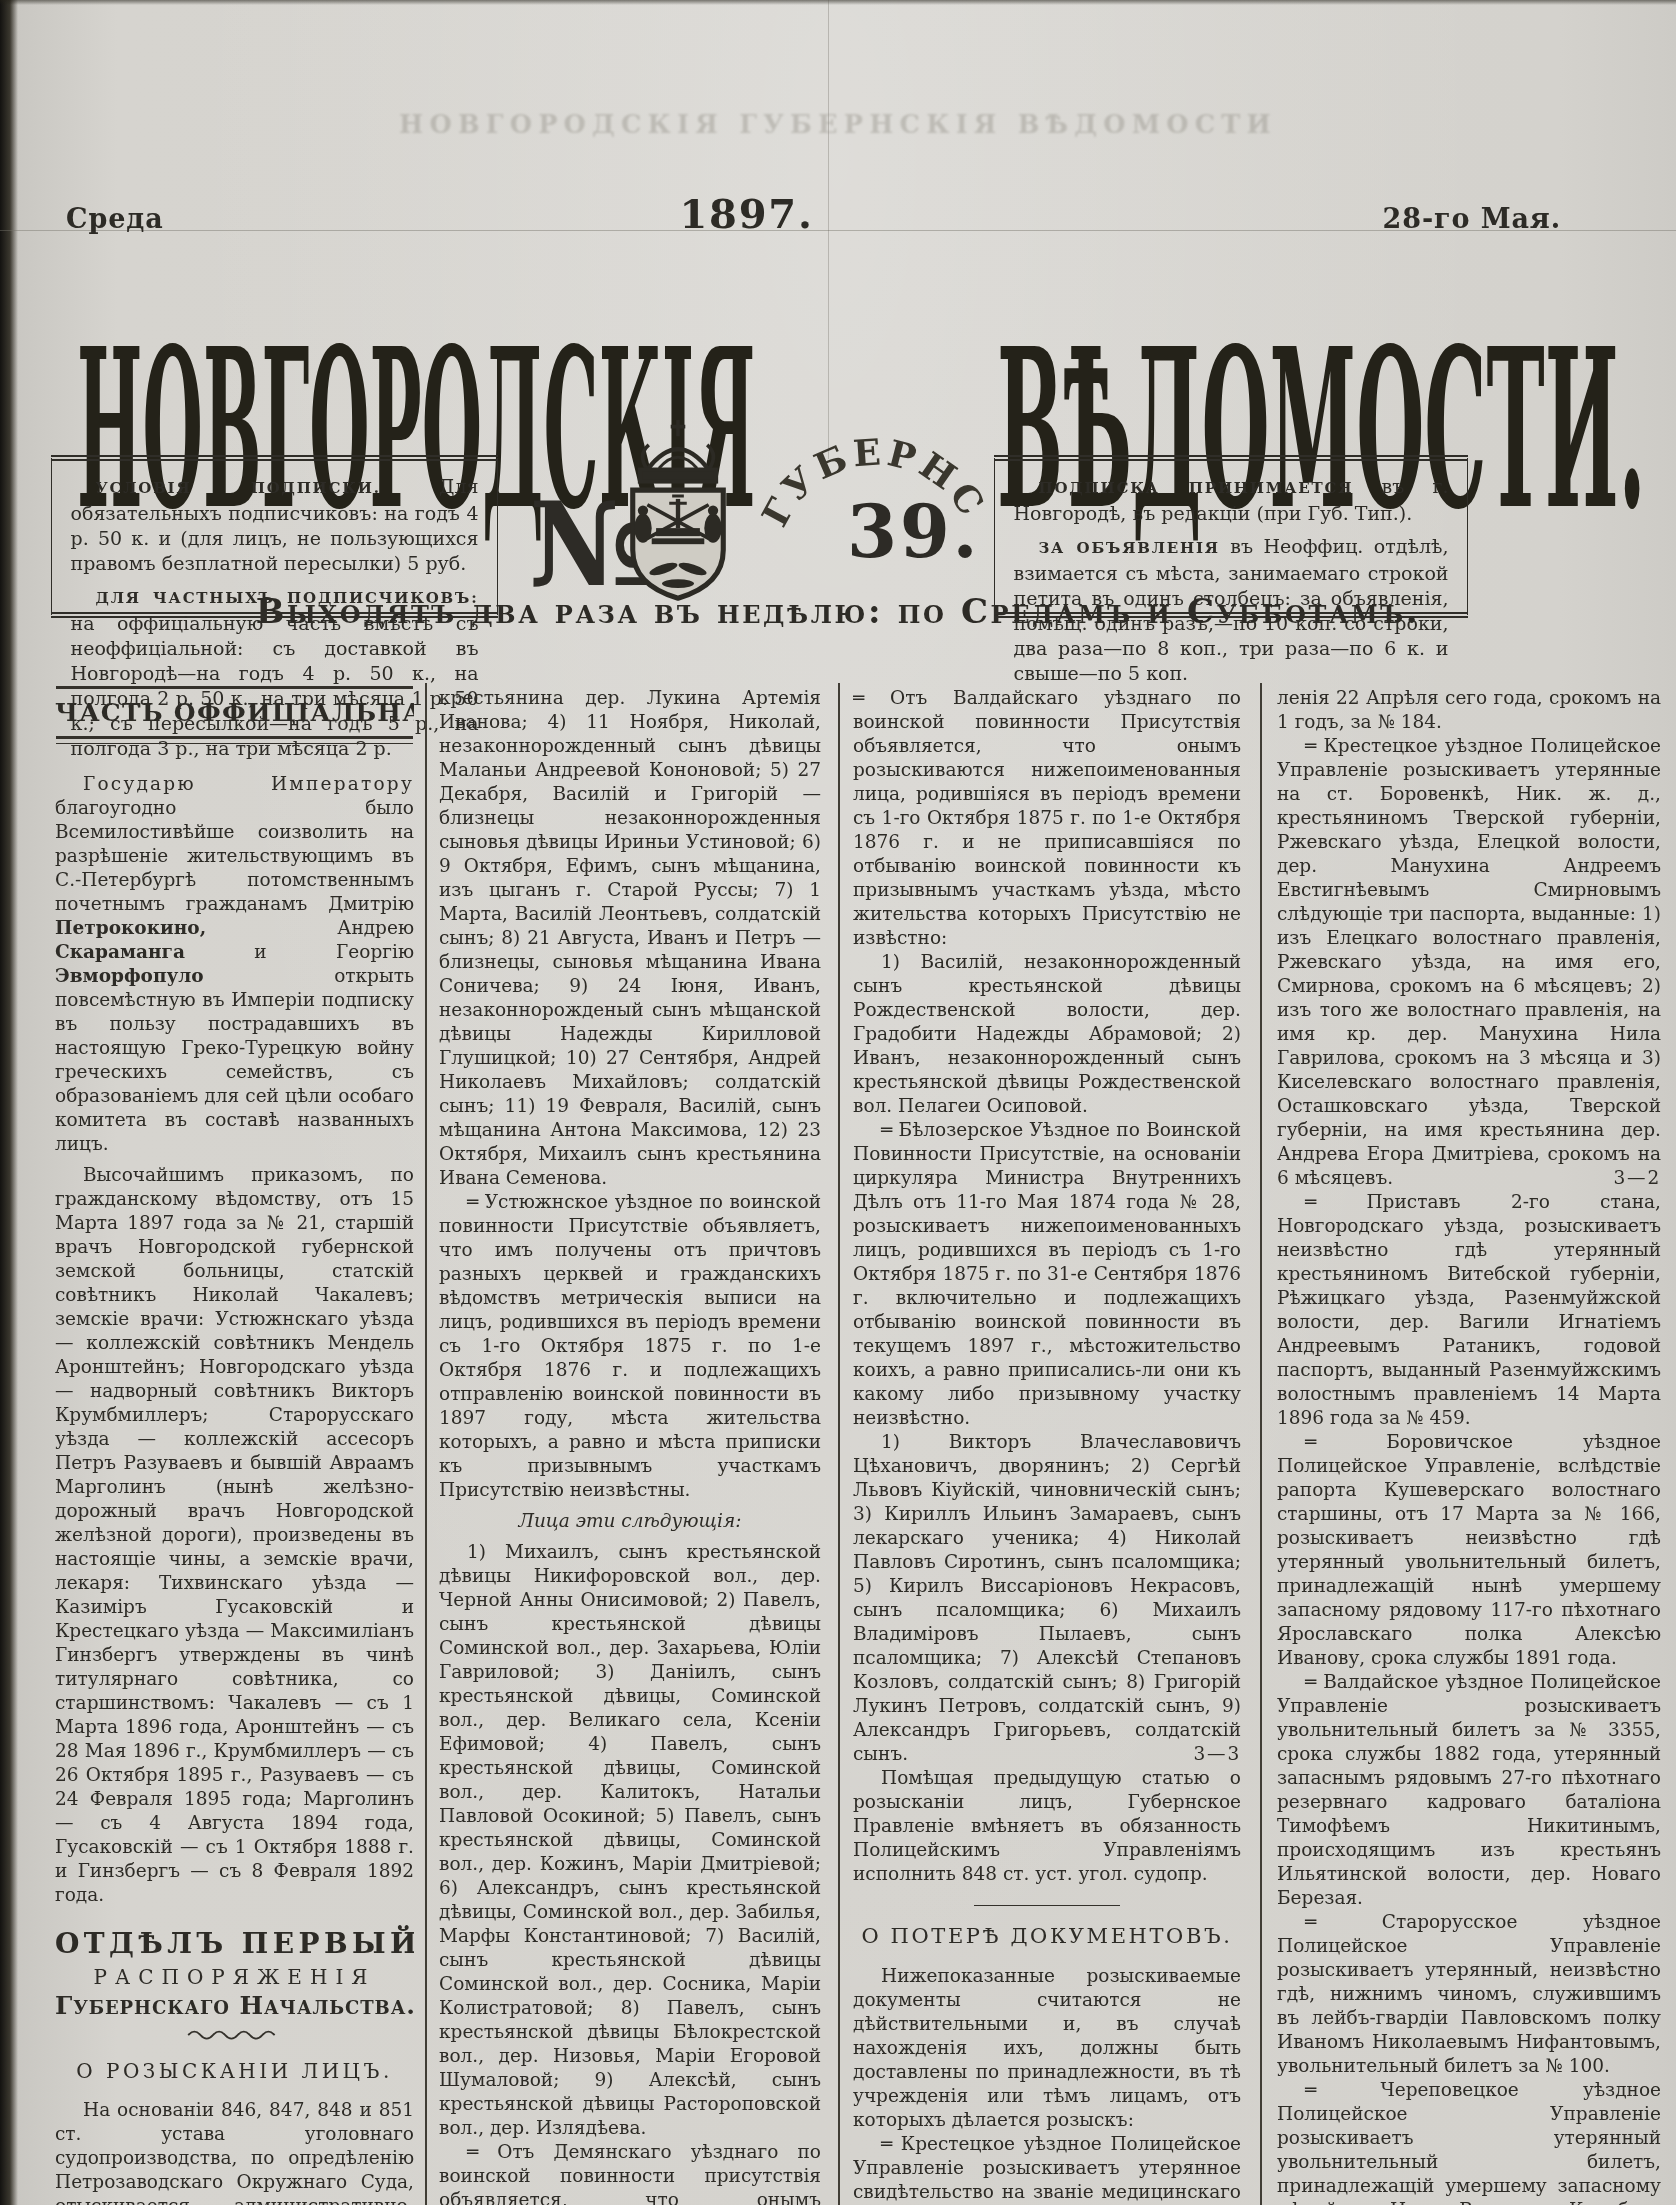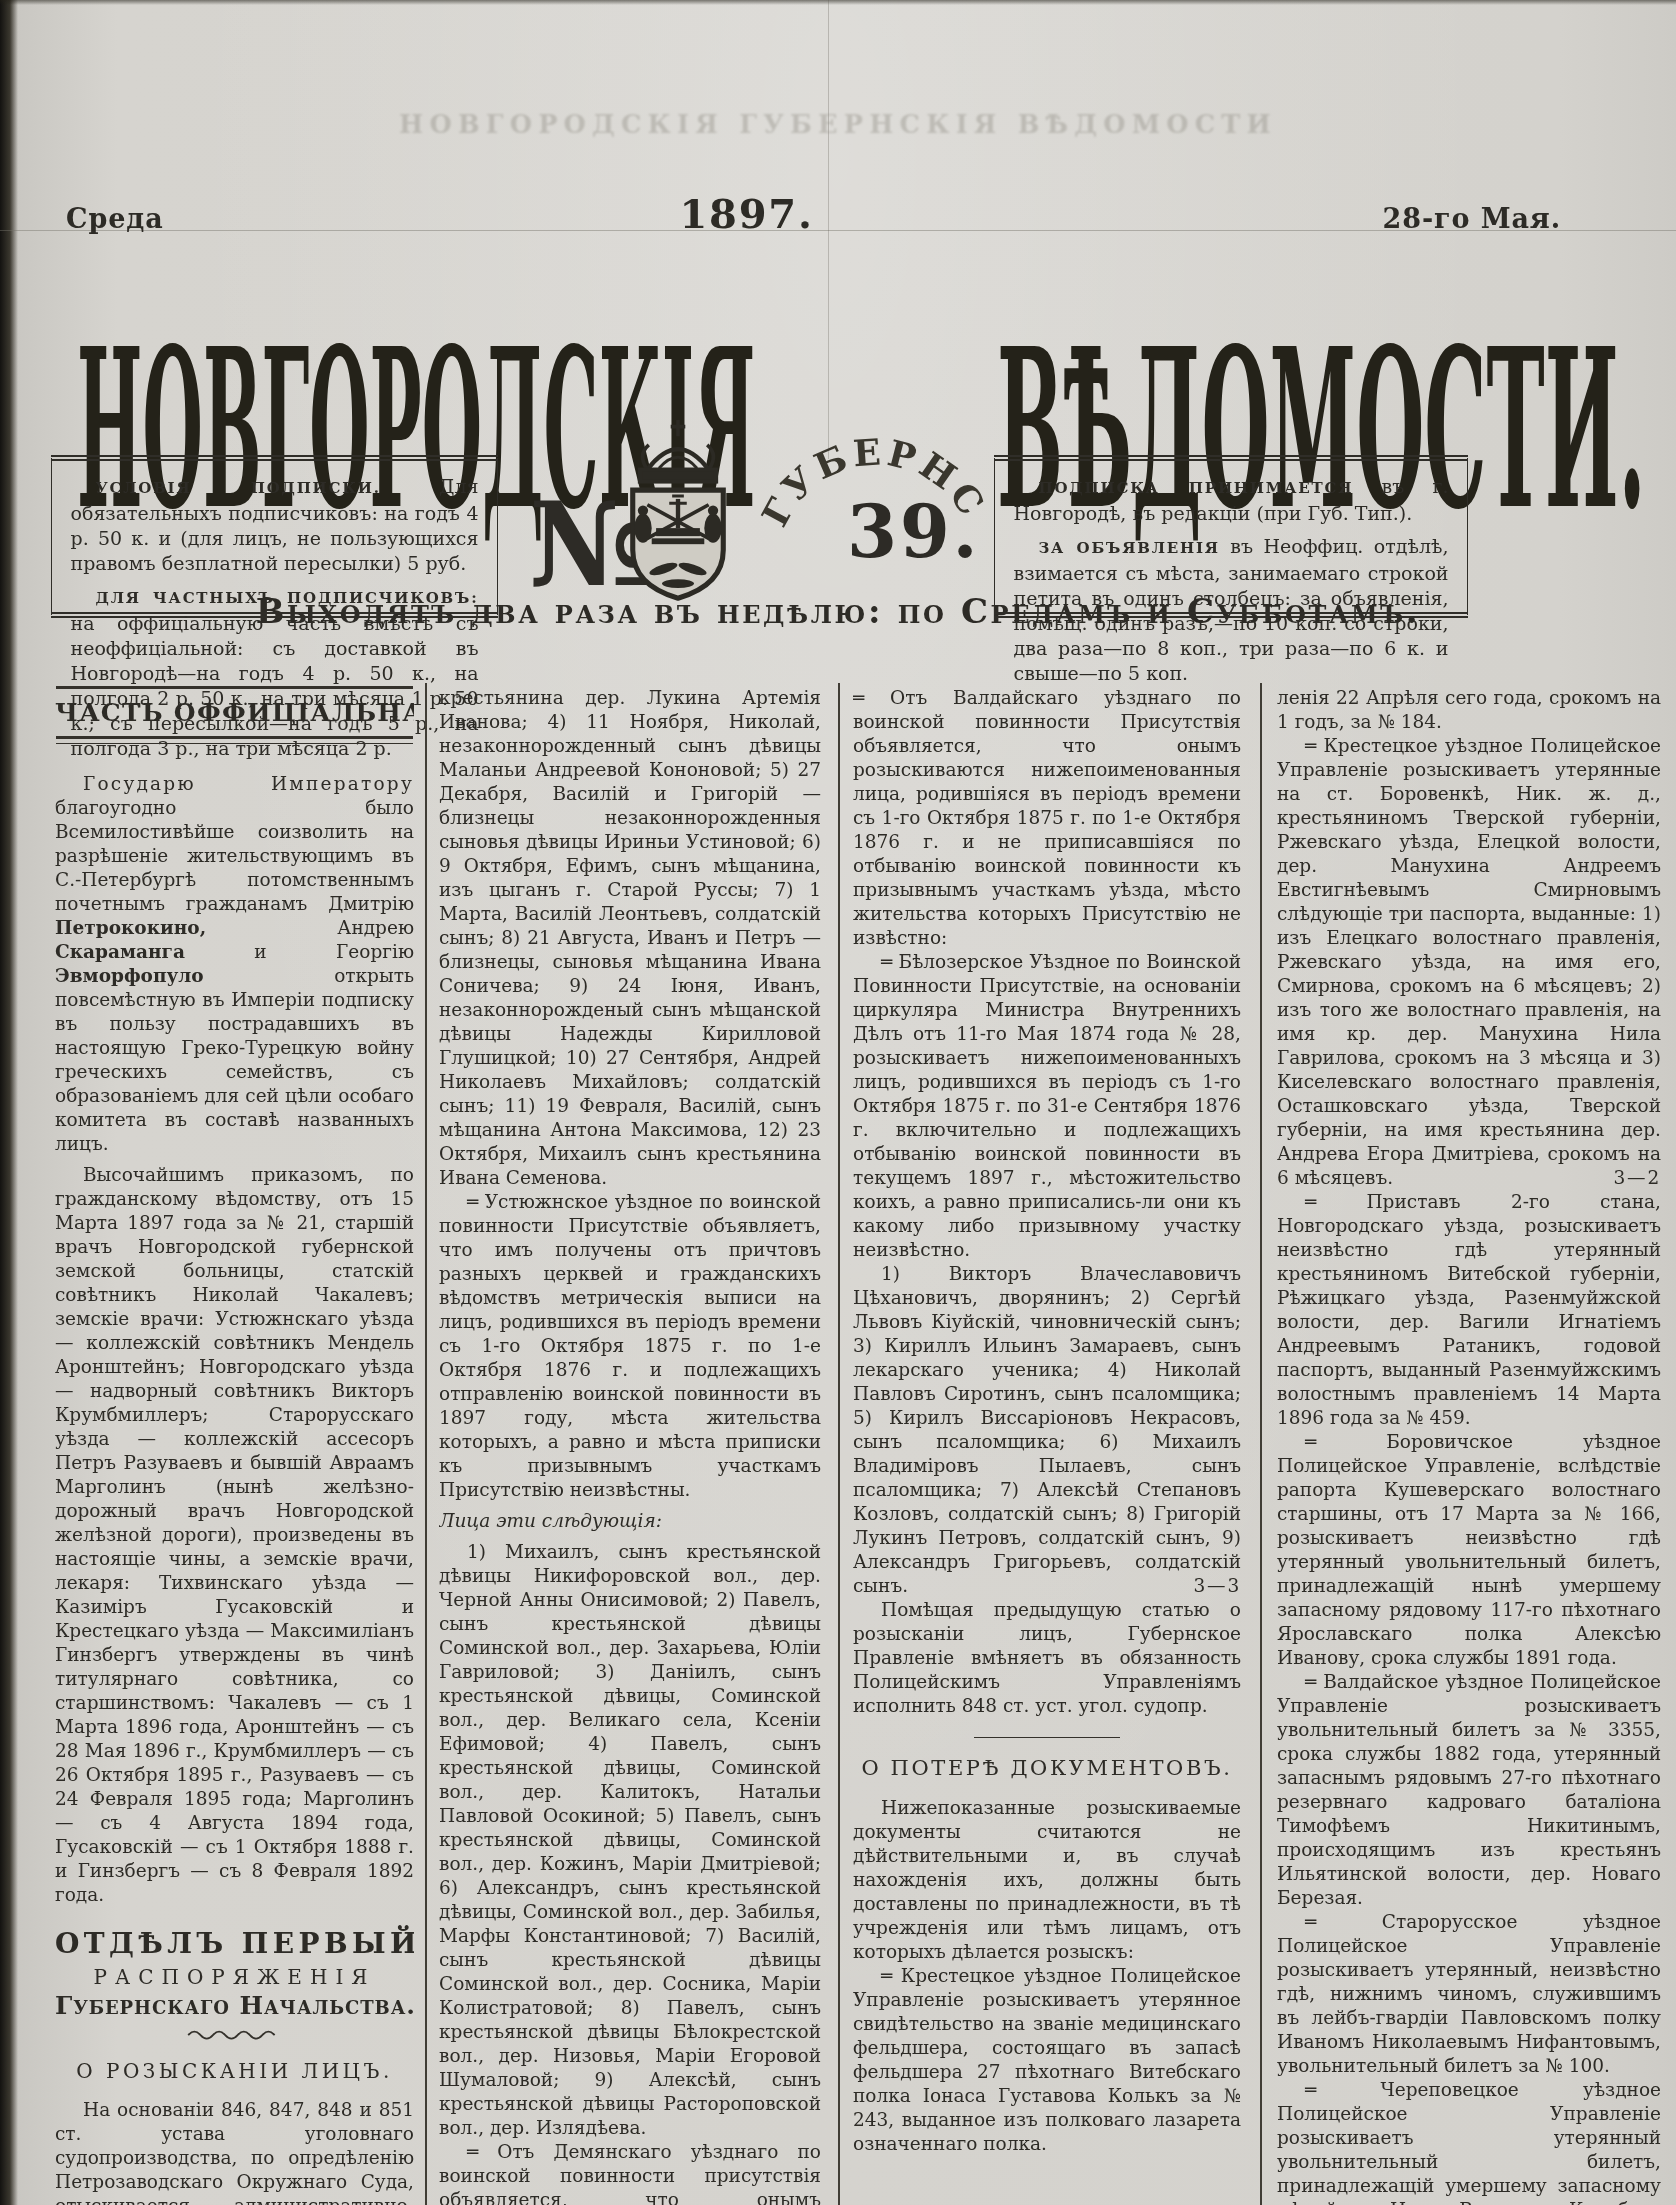--- a/index.html
+++ b/index.html
@@ -50,21 +50,21 @@
 
   .colrule{position:absolute;top:683px;height:1813px;width:1.8px;background:#403d35;}
   .col{position:absolute;top:686px;height:1817px;overflow:hidden;
     font-size:18.5px;line-height:24px;text-align:justify;}
   .col p{margin:0;text-indent:28px;}
   .col p.noind{text-indent:0;}
   .col p.gap{margin-top:6.2px;}
   .sp{letter-spacing:.12em;}
   b.name{font-weight:bold;}
   .tag{float:right;font-weight:normal;letter-spacing:1.8px;}
-  .ital-lead{text-align:left;font-style:italic;text-indent:0 !important;margin:7px 0 !important;}
+  .ital-lead{text-align:center;font-style:italic;text-indent:0 !important;margin:7px 0 !important;}
 
   .rule{height:0;border-top:3.5px solid #34312b;margin:0 0.9px;}
   .rule.thin{border-top-width:1.3px;}
   .h-part{font-size:25px;font-weight:bold;letter-spacing:1.3px;text-align:center;margin:11.5px 0;white-space:nowrap;}
   .hdr-block{margin-bottom:28px;}
   .hdr-block .rule + .rule{margin-top:4.4px;}
 
   .h-otdel{font-size:28px;font-weight:bold;letter-spacing:4.4px;text-align:center;margin:25px 0 6.2px;white-space:nowrap;}
   .h-rasp{font-size:20px;letter-spacing:8px;text-align:center;margin:9.7px 0 4.4px;white-space:nowrap;}
   .h-gub{font-size:25px;font-weight:bold;font-variant:small-caps;letter-spacing:0.9px;text-align:center;margin:2.6px 0 4.4px;white-space:nowrap;}
@@ -181,20 +181,21 @@
   <p class="noind">крестьянина дер. Лукина Артемія Иванова; 4) 11 Ноября, Николай, незаконнорожденный сынъ дѣвицы Маланьи Андреевой Кононовой; 5) 27 Декабря, Василій и Григорій — близнецы незаконнорожденныя сыновья дѣвицы Ириньи Устиновой; 6) 9 Октября, Ефимъ, сынъ мѣщанина, изъ цыганъ г. Старой Руссы; 7) 1 Марта, Василій Леонтьевъ, солдатскій сынъ; 8) 21 Августа, Иванъ и Петръ — близнецы, сыновья мѣщанина Ивана Соничева; 9) 24 Іюня, Иванъ, незаконнорожденый сынъ мѣщанской дѣвицы Надежды Кирилловой Глушицкой; 10) 27 Сентября, Андрей Николаевъ Михайловъ; солдатскій сынъ; 11) 19 Февраля, Василій, сынъ мѣщанина Антона Максимова, 12) 23 Октября, Михаилъ сынъ крестьянина Ивана Семенова.</p>
   <p>═ Устюжнское уѣздное по воинской повинности Присутствіе объявляетъ, что имъ получены отъ причтовъ разныхъ церквей и гражданскихъ вѣдомствъ метрическія выписи на лицъ, родившихся въ періодъ времени съ 1-го Октября 1875 г. по 1-е Октября 1876 г. и подлежащихъ отправленію воинской повинности въ 1897 году, мѣста жительства которыхъ, а равно и мѣста приписки къ призывнымъ участкамъ Присутствію неизвѣстны.</p>
   <p class="ital-lead">Лица эти слѣдующія:</p>
   <p>1) Михаилъ, сынъ крестьянской дѣвицы Никифоровской вол., дер. Черной Анны Онисимовой; 2) Павелъ, сынъ крестьянской дѣвицы Соминской вол., дер. Захарьева, Юліи Гавриловой; 3) Даніилъ, сынъ крестьянской дѣвицы, Соминской вол., дер. Великаго села, Ксеніи Ефимовой; 4) Павелъ, сынъ крестьянской дѣвицы, Соминской вол., дер. Калитокъ, Натальи Павловой Осокиной; 5) Павелъ, сынъ крестьянской дѣвицы, Соминской вол., дер. Кожинъ, Маріи Дмитріевой; 6) Александръ, сынъ крестьянской дѣвицы, Соминской вол., дер. Забилья, Марфы Константиновой; 7) Василій, сынъ крестьянской дѣвицы Соминской вол., дер. Сосника, Маріи Колистратовой; 8) Павелъ, сынъ крестьянской дѣвицы Бѣлокрестской вол., дер. Низовья, Маріи Егоровой Шумаловой; 9) Алексѣй, сынъ крестьянской дѣвицы Растороповской вол., дер. Излядѣева.</p>
   <p>═ Отъ Демянскаго уѣзднаго по воинской повинности присутствія объявляется, что онымъ розыскиваются нижепоименованныя лица, родившіеся въ періодъ времени съ 1-го Октября 1875 года по 1-е Октября 1876 года, подлежащіе исполненію воинской повинности въ 1897 году, мѣсто жительство коихъ и мѣсто приписки присутствію неизвѣстны.</p>
 
 </div>
 
 <div class="col" style="left:853px;width:388px;">
   <p class="noind">═ Отъ Валдайскаго уѣзднаго по воинской повинности Присутствія объявляется, что онымъ розыскиваются нижепоименованныя лица, родившіяся въ періодъ времени съ 1-го Октября 1875 г. по 1-е Октября 1876 г. и не приписавшіяся по отбыванію воинской повинности къ призывнымъ участкамъ уѣзда, мѣсто жительства которыхъ Присутствію не извѣстно:</p>
+  <p>1) Василій, незаконнорожденный сынъ крестьянской дѣвицы Рождественской волости, дер. Градобити Надежды Абрамовой; 2) Иванъ, незаконнорожденный сынъ крестьянской дѣвицы Рождественской вол. Пелагеи Осиповой.</p>
   <p>═ Бѣлозерское Уѣздное по Воинской Повинности Присутствіе, на основаніи циркуляра Министра Внутреннихъ Дѣлъ отъ 11-го Мая 1874 года № 28, розыскиваетъ нижепоименованныхъ лицъ, родившихся въ періодъ съ 1-го Октября 1875 г. по 31-е Сентября 1876 г. включительно и подлежащихъ отбыванію воинской повинности въ текущемъ 1897 г., мѣстожительство коихъ, а равно приписались-ли они къ какому либо призывному участку неизвѣстно.</p>
   <p><span>1) Викторъ Влачеславовичъ Цѣхановичъ, дворянинъ; 2) Сергѣй Львовъ Кіуйскій, чиновническій сынъ; 3) Кириллъ Ильинъ Замараевъ, сынъ лекарскаго ученика; 4) Николай Павловъ Сиротинъ, сынъ псаломщика; 5) Кирилъ Виссаріоновъ Некрасовъ, сынъ псаломщика; 6) Михаилъ Владиміровъ Пылаевъ, сынъ псаломщика; 7) Алексѣй Степановъ Козловъ, солдатскій сынъ; 8) Григорій Лукинъ Петровъ, солдатскій сынъ, 9) Александръ Григорьевъ, солдатскій сынъ.</span><span class="tag">3—3</span></p>
   <p>Помѣщая предыдущую статью о розысканіи лицъ, Губернское Правленіе вмѣняетъ въ обязанность Полицейскимъ Управленіямъ исполнить 848 ст. уст. угол. судопр.</p>
   <div class="mini-rule"></div>
   <div class="h-pot">О ПОТЕРѢ ДОКУМЕНТОВЪ.</div>
   <p>Нижепоказанные розыскиваемые документы считаются не дѣйствительными и, въ случаѣ нахожденія ихъ, должны быть доставлены по принадлежности, въ тѣ учрежденія или тѣмъ лицамъ, отъ которыхъ дѣлается розыскъ:</p>
   <p>═ Крестецкое уѣздное Полицейское Управленіе розыскиваетъ утерянное свидѣтельство на званіе медицинскаго фельдшера, состоящаго въ запасѣ фельдшера 27 пѣхотнаго Витебскаго полка Іонаса Густавова Колькъ за № 243, выданное изъ полковаго лазарета означеннаго полка.</p>
 
 </div>
 

